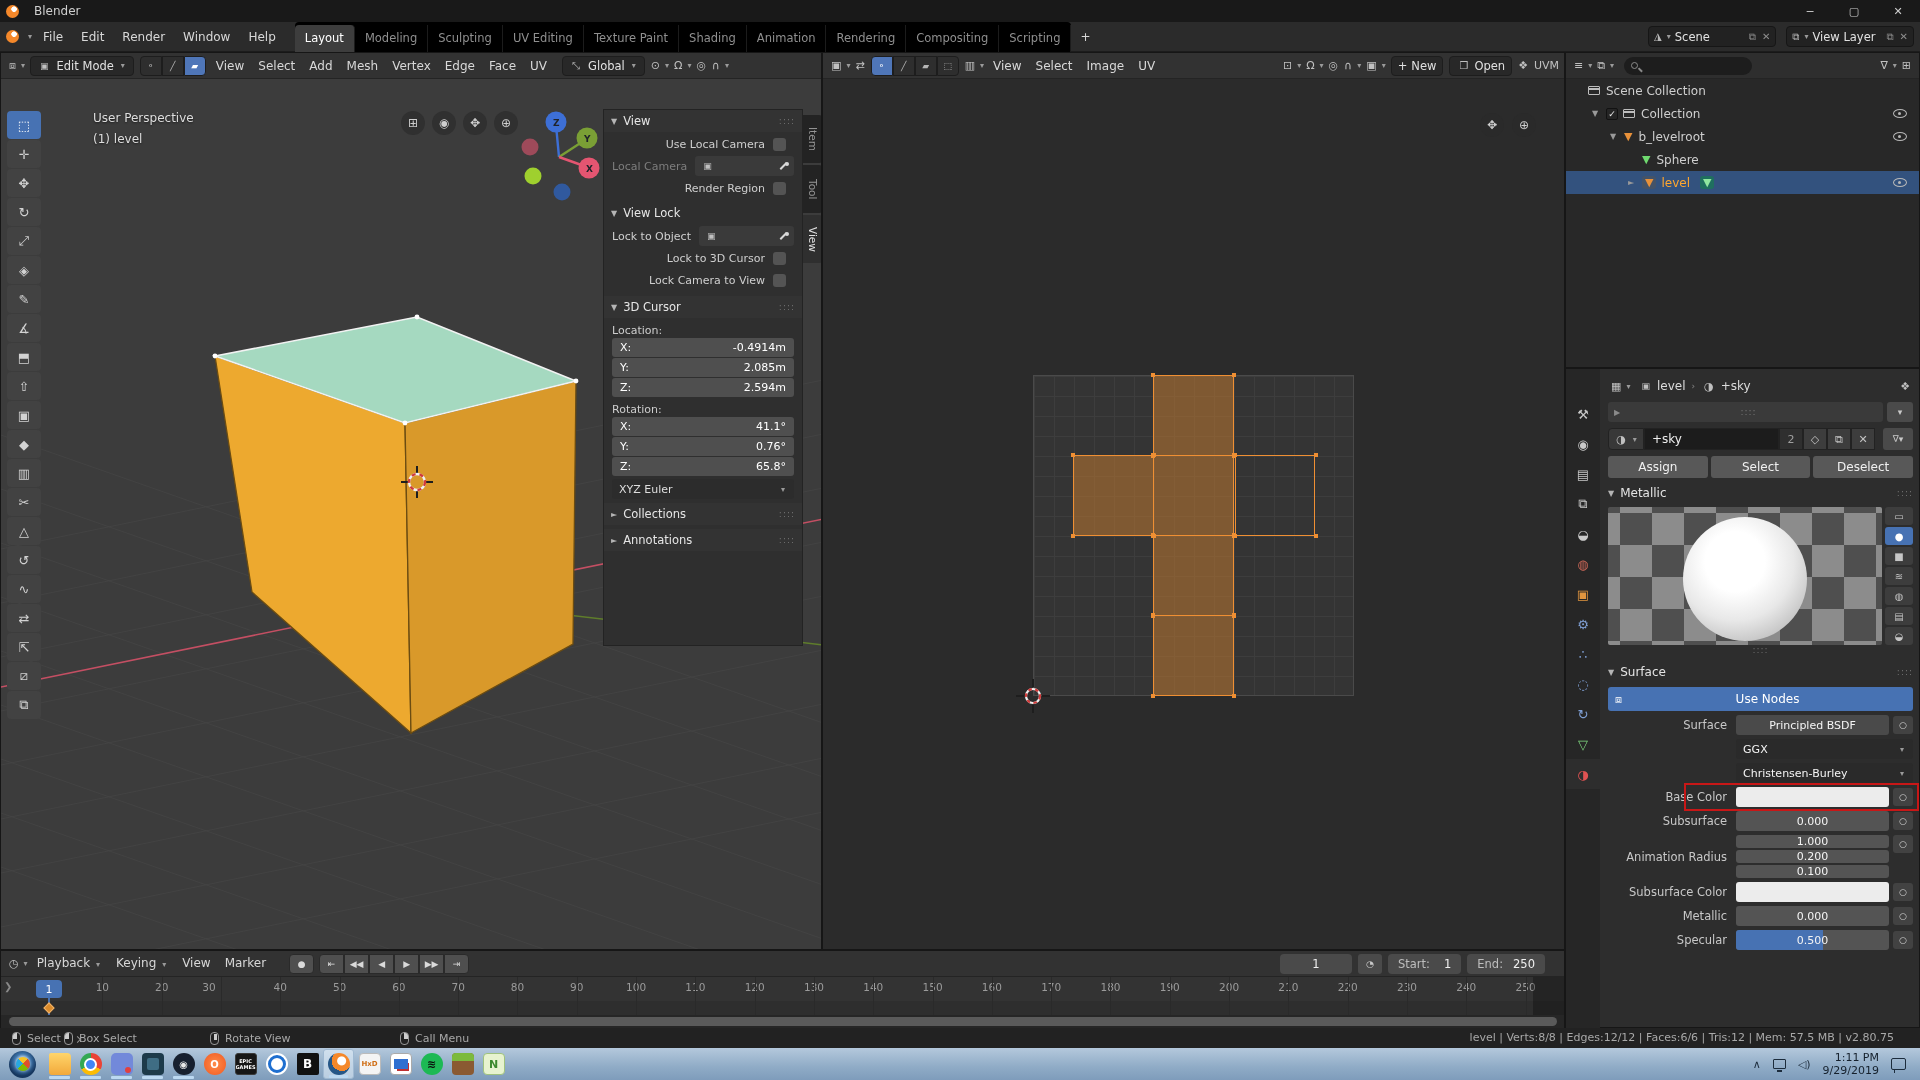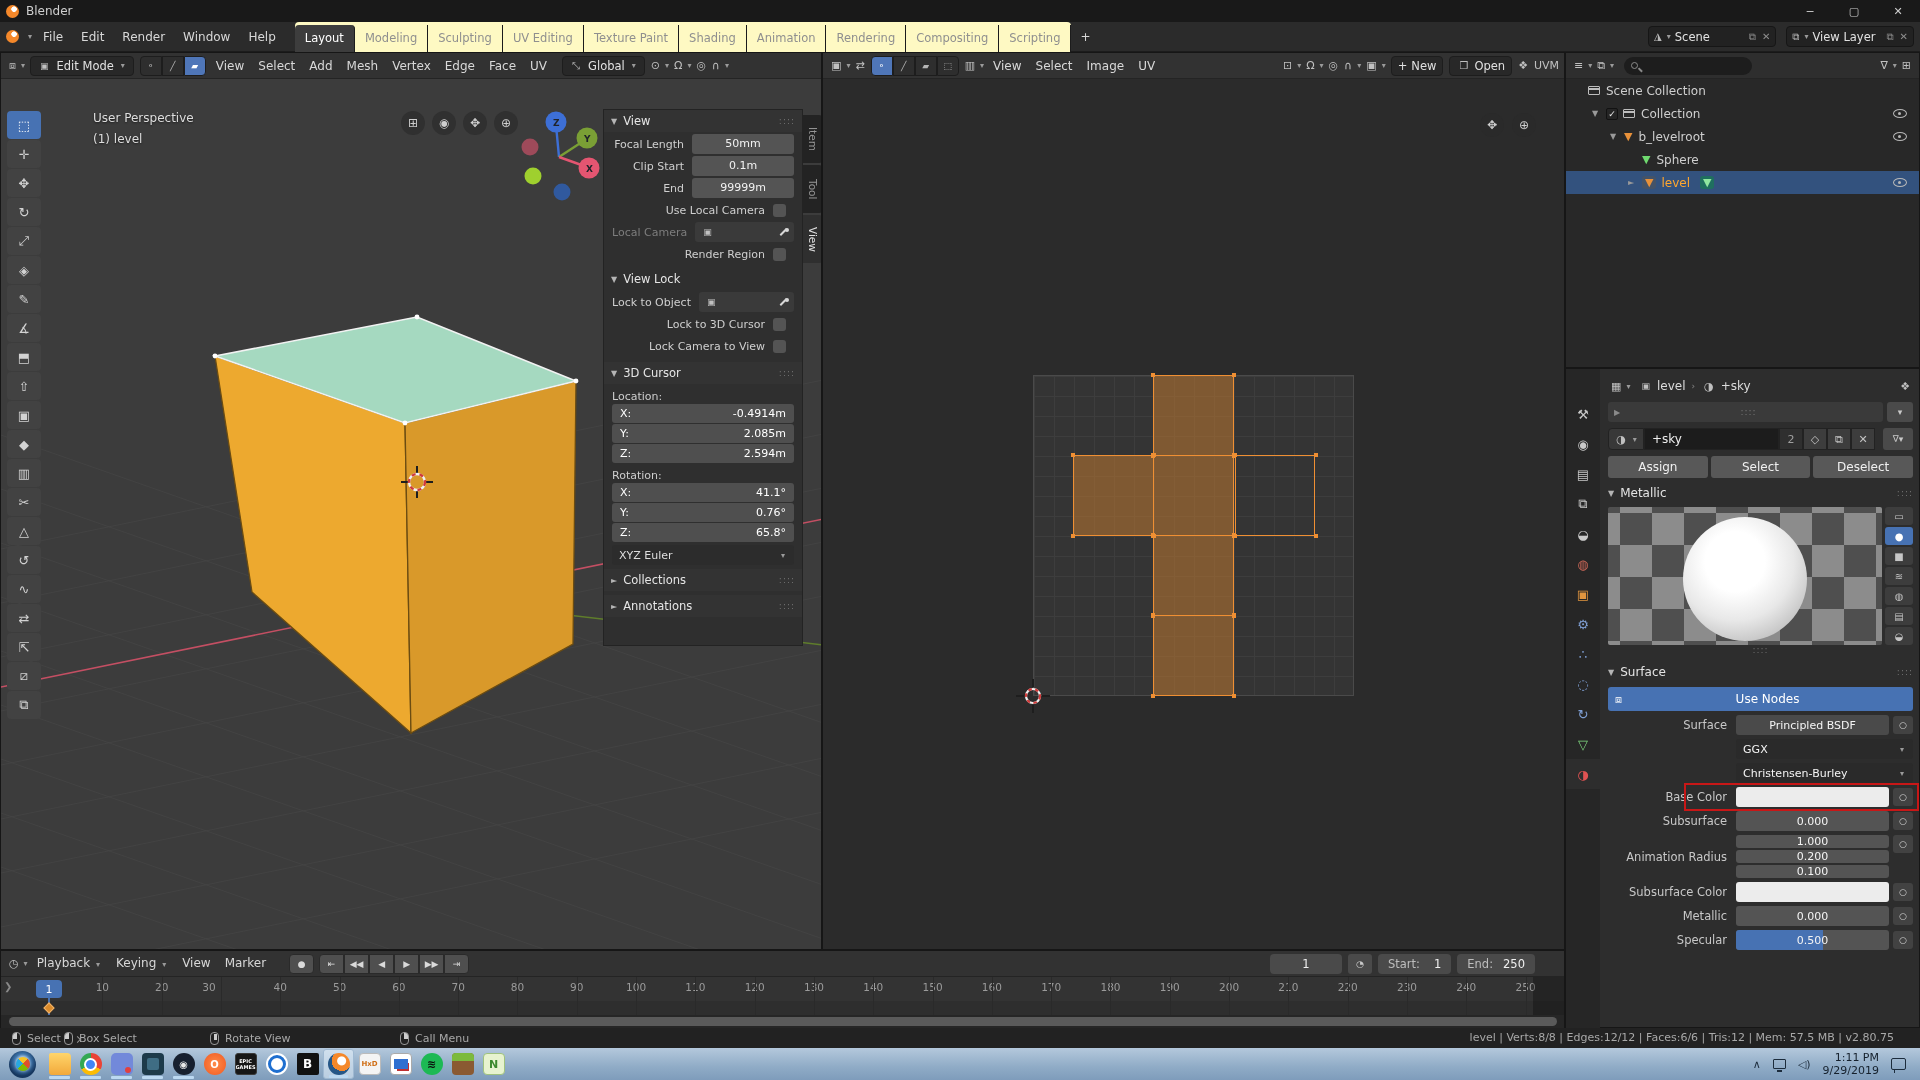--- a/index.html
+++ b/index.html
@@ -3,33 +3,33 @@
 <meta charset="utf-8">
 <style>
   * { margin:0; padding:0; box-sizing:border-box; }
   html,body { width:1920px; height:1080px; overflow:hidden; background:#1a1a1a;
     font-family:"DejaVu Sans", sans-serif; font-size:12px; color:#d6d6d6; }
   .abs { position:absolute; }
   #root { position:relative; width:1920px; height:1080px; }
 
   
   #titlebar { left:0; top:0; width:1920px; height:22px; background:#191919;
-    display:flex; align-items:center; padding-left:6px; }
+    display:flex; align-items:center; padding-left:6px;gap:8px; }
   .blogo { width:13px; height:13px; border-radius:50%;
     background:radial-gradient(circle at 62% 32%, #fff 0 2.5px, #f5882a 3px); margin-right:7px; }
   #titlebar .t { color:#cfcfcf; font-size:12px; }
   .wctl { margin-left:auto; display:flex; }
   .wctl span { width:44px; height:22px; display:flex; align-items:center; justify-content:center;
     color:#cfcfcf; font-size:11px; }
 
   
   #topbar { left:0; top:22px; width:1920px; height:30px; background:#2b2b2b;
     border-bottom:1px solid #1c1c1c; display:flex; align-items:center; padding:0 6px; }
   .tb-menu { padding:0 9px; color:#d8d8d8; font-size:12px; line-height:30px; }
-  #ws-tabs { display:flex; align-items:flex-end; height:30px; margin-left:10px; background:#fef9c3; border-radius:4px 4px 0 0; }
+  #ws-tabs { display:flex; align-items:flex-end; height:30px; margin-left:10px; background:#000000; border-radius:4px 4px 0 0; }
   .ws-tab { padding:6px 10px 7px 10px; font-size:11.5px; color:#8f8f8f; border-right:1px solid #1c1c1c; }
   .ws-tab.active { background:#3d3d3d; color:#fff; border-radius:4px 4px 0 0; }
   .tb-widget { display:flex; align-items:center; background:#222; border:1px solid #161616;
     border-radius:4px; height:21px; padding:0 5px; margin-left:10px; font-size:11.5px; }
   .tb-widget .wicon { color:#b9b9b9; font-size:10px; margin-right:4px; }
   .tb-widget .dd { color:#9a9a9a; font-size:8px; margin:0 4px 0 1px; }
   .tb-widget .nm { color:#e2e2e2; min-width:68px; }
   .tb-widget .op { color:#8f8f8f; font-size:10px; margin-left:6px; }
 
   
@@ -462,34 +462,20 @@
         <text id="gz-ty" x="71" y="35">Y</text>
         <text id="gz-tx" x="73" y="65">X</text>
       </svg>
 
       <div id="npanel">
         <div class="np-sec">
           <span class="tri">▼</span>
             <span>View</span>
             <span class="dots">::::</span>
         </div>
-        <div id="np-view-rows">
-            <div class="np-row">
-              <span class="np-label">Focal Length</span>
-              <span class="fld">50mm</span>
-            </div>
-            <div class="np-row">
-              <span class="np-label">Clip Start</span>
-              <span class="fld">0.1m</span>
-            </div>
-            <div class="np-row">
-              <span class="np-label">End</span>
-              <span class="fld">99999m</span>
-            </div>
-          </div>
         <div class="np-row">
           <span class="np-label" style="flex:1">Use Local Camera</span>
           <span class="chk"></span>
         </div>
         <div class="np-row">
           <span class="np-label dim">Local Camera</span>
           <span class="fld dark">
             <span class="ico" style="font-size:9px">▣</span>
               <span class="dropper"></span>
           </span>
@@ -899,21 +885,21 @@
         </span>
       <span style="margin-left:auto"></span>
       <span class="tl-fld" style="width:72px">
         <span>1</span>
       </span>
       <span class="sq-btn" style="margin-left:6px;width:24px;height:20px">◔</span>
       <span class="tl-fld">
         <span style="color:#bdbdbd;margin-right:14px">Start:</span>
         <span>1</span>
       </span>
-      <span class="tl-fld" style="margin-right:24px">
+      <span class="tl-fld" style="margin-right:14px">
         <span style="color:#bdbdbd;margin-right:10px">End:</span>
         <span>250</span>
       </span>
     </div>
     <div id="tl-ruler">
         <span class="tick-lab" style="left: 101.37px;">10</span>
         <span class="tick-lab" style="left: 160.67px;">20</span>
         <span class="tick-lab" style="left: 208px;">30</span>
         <span class="tick-lab" style="left: 279.27px;">40</span>
         <span class="tick-lab" style="left: 338.57px;">50</span>

